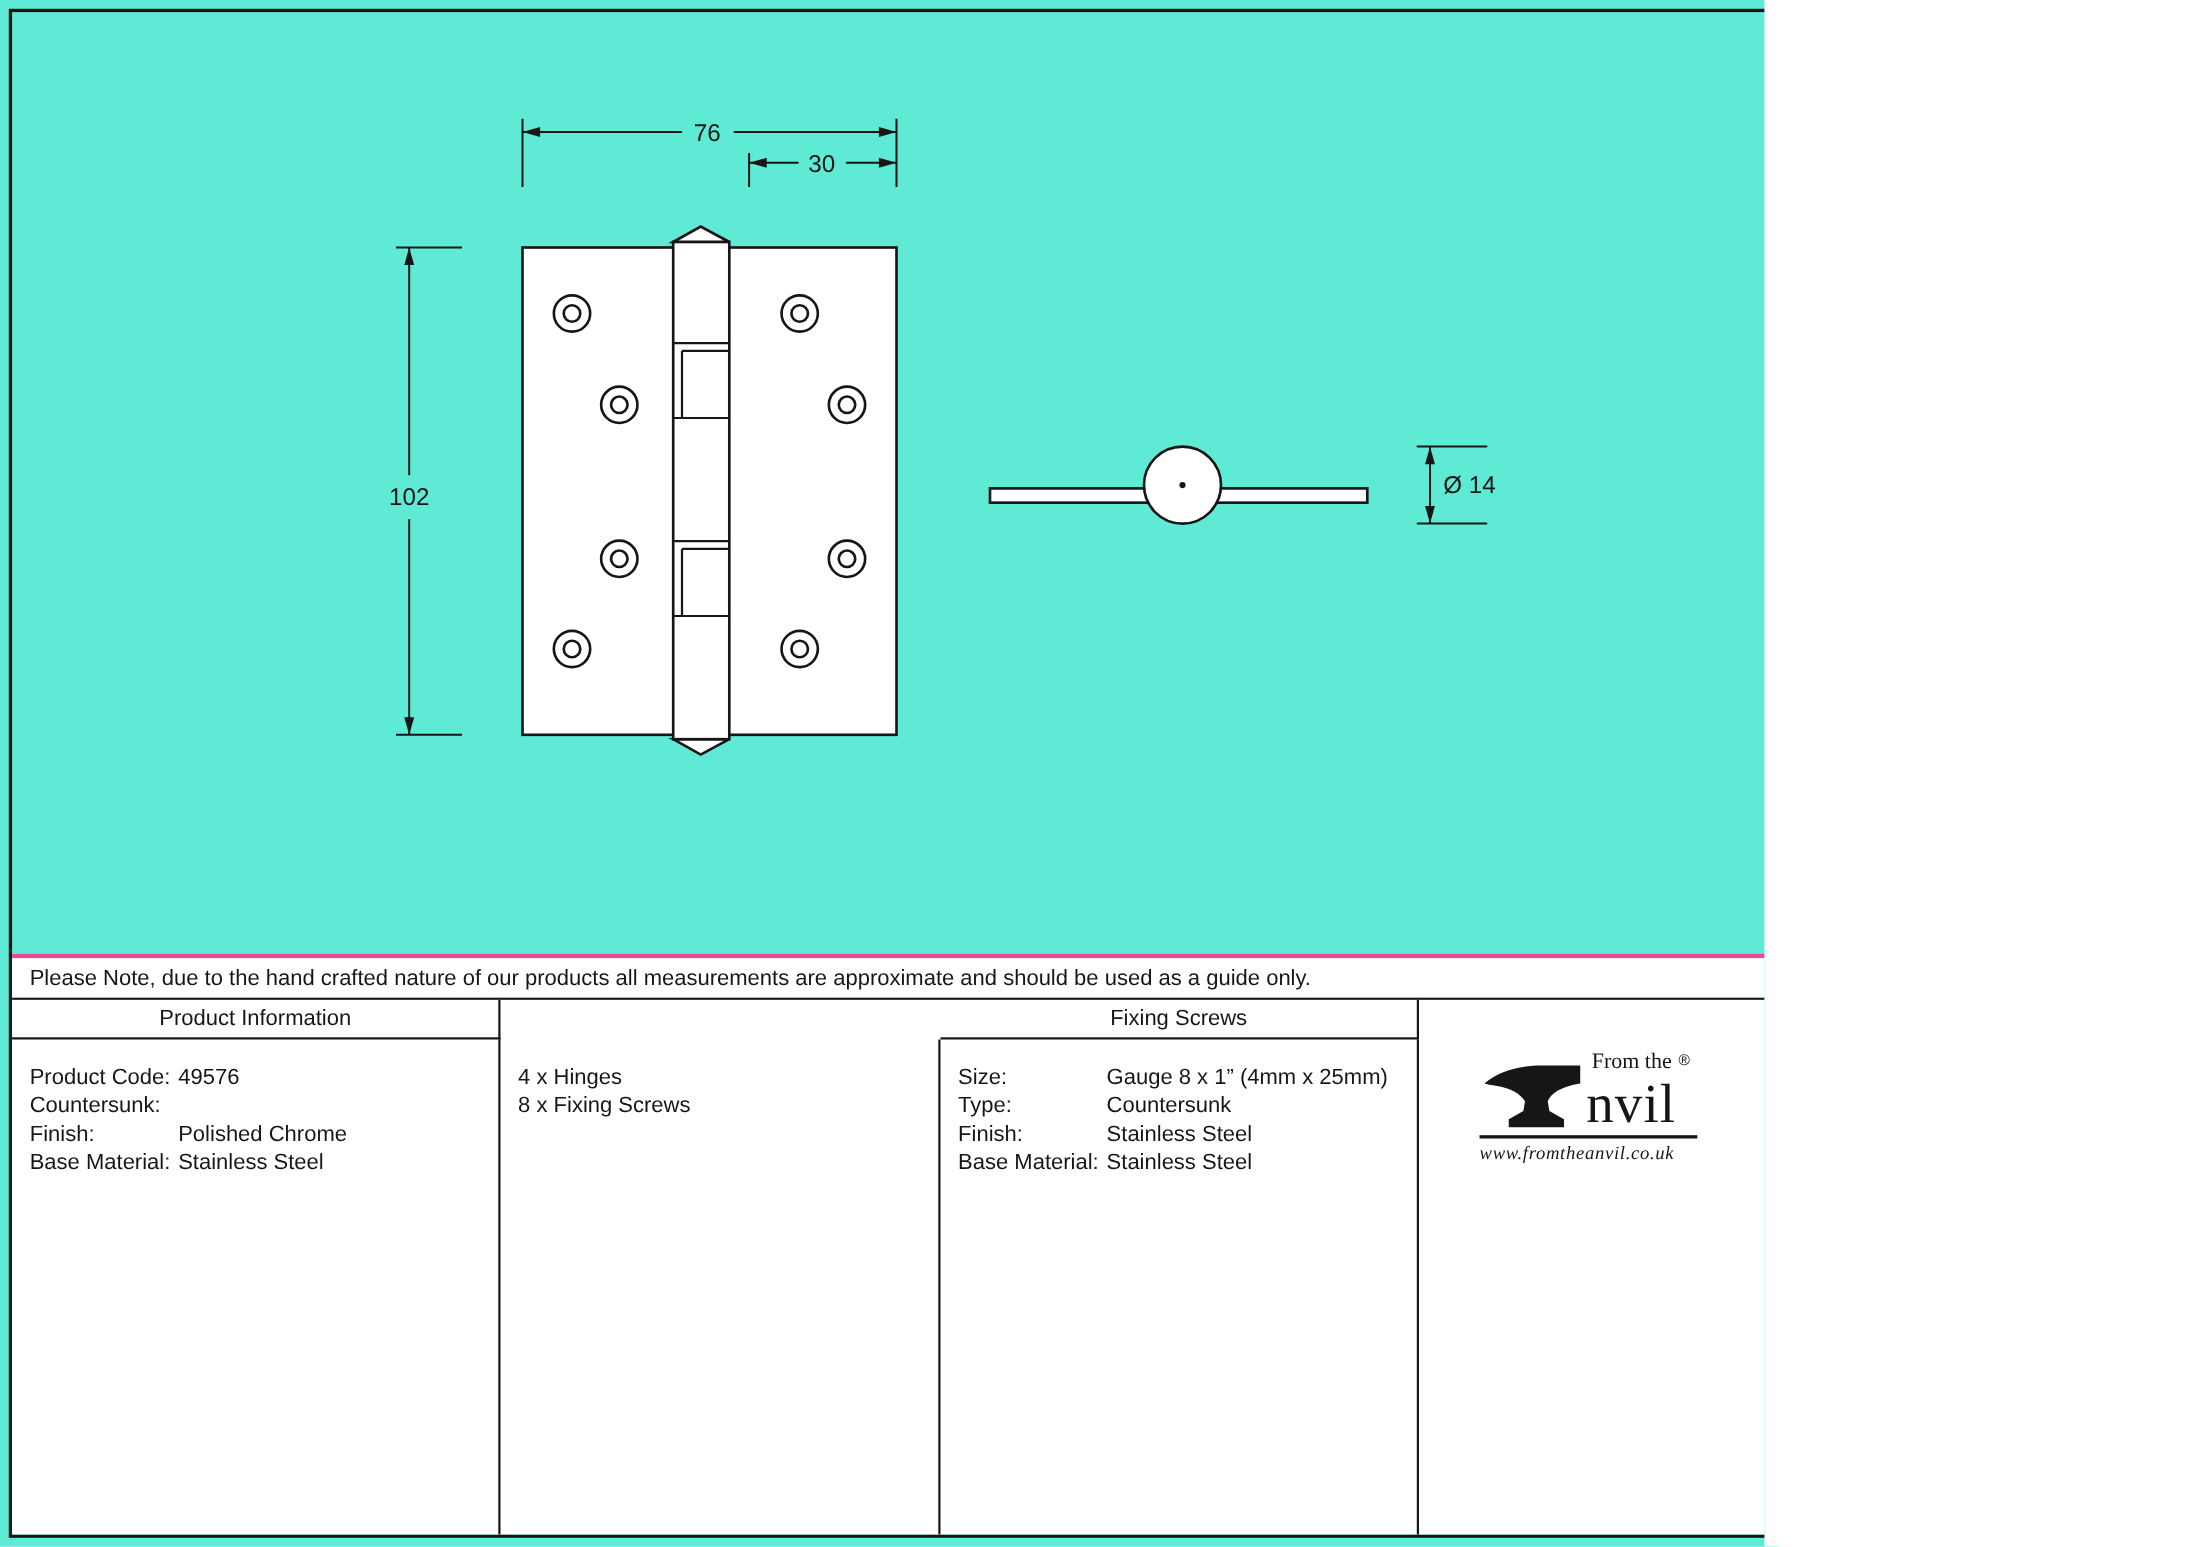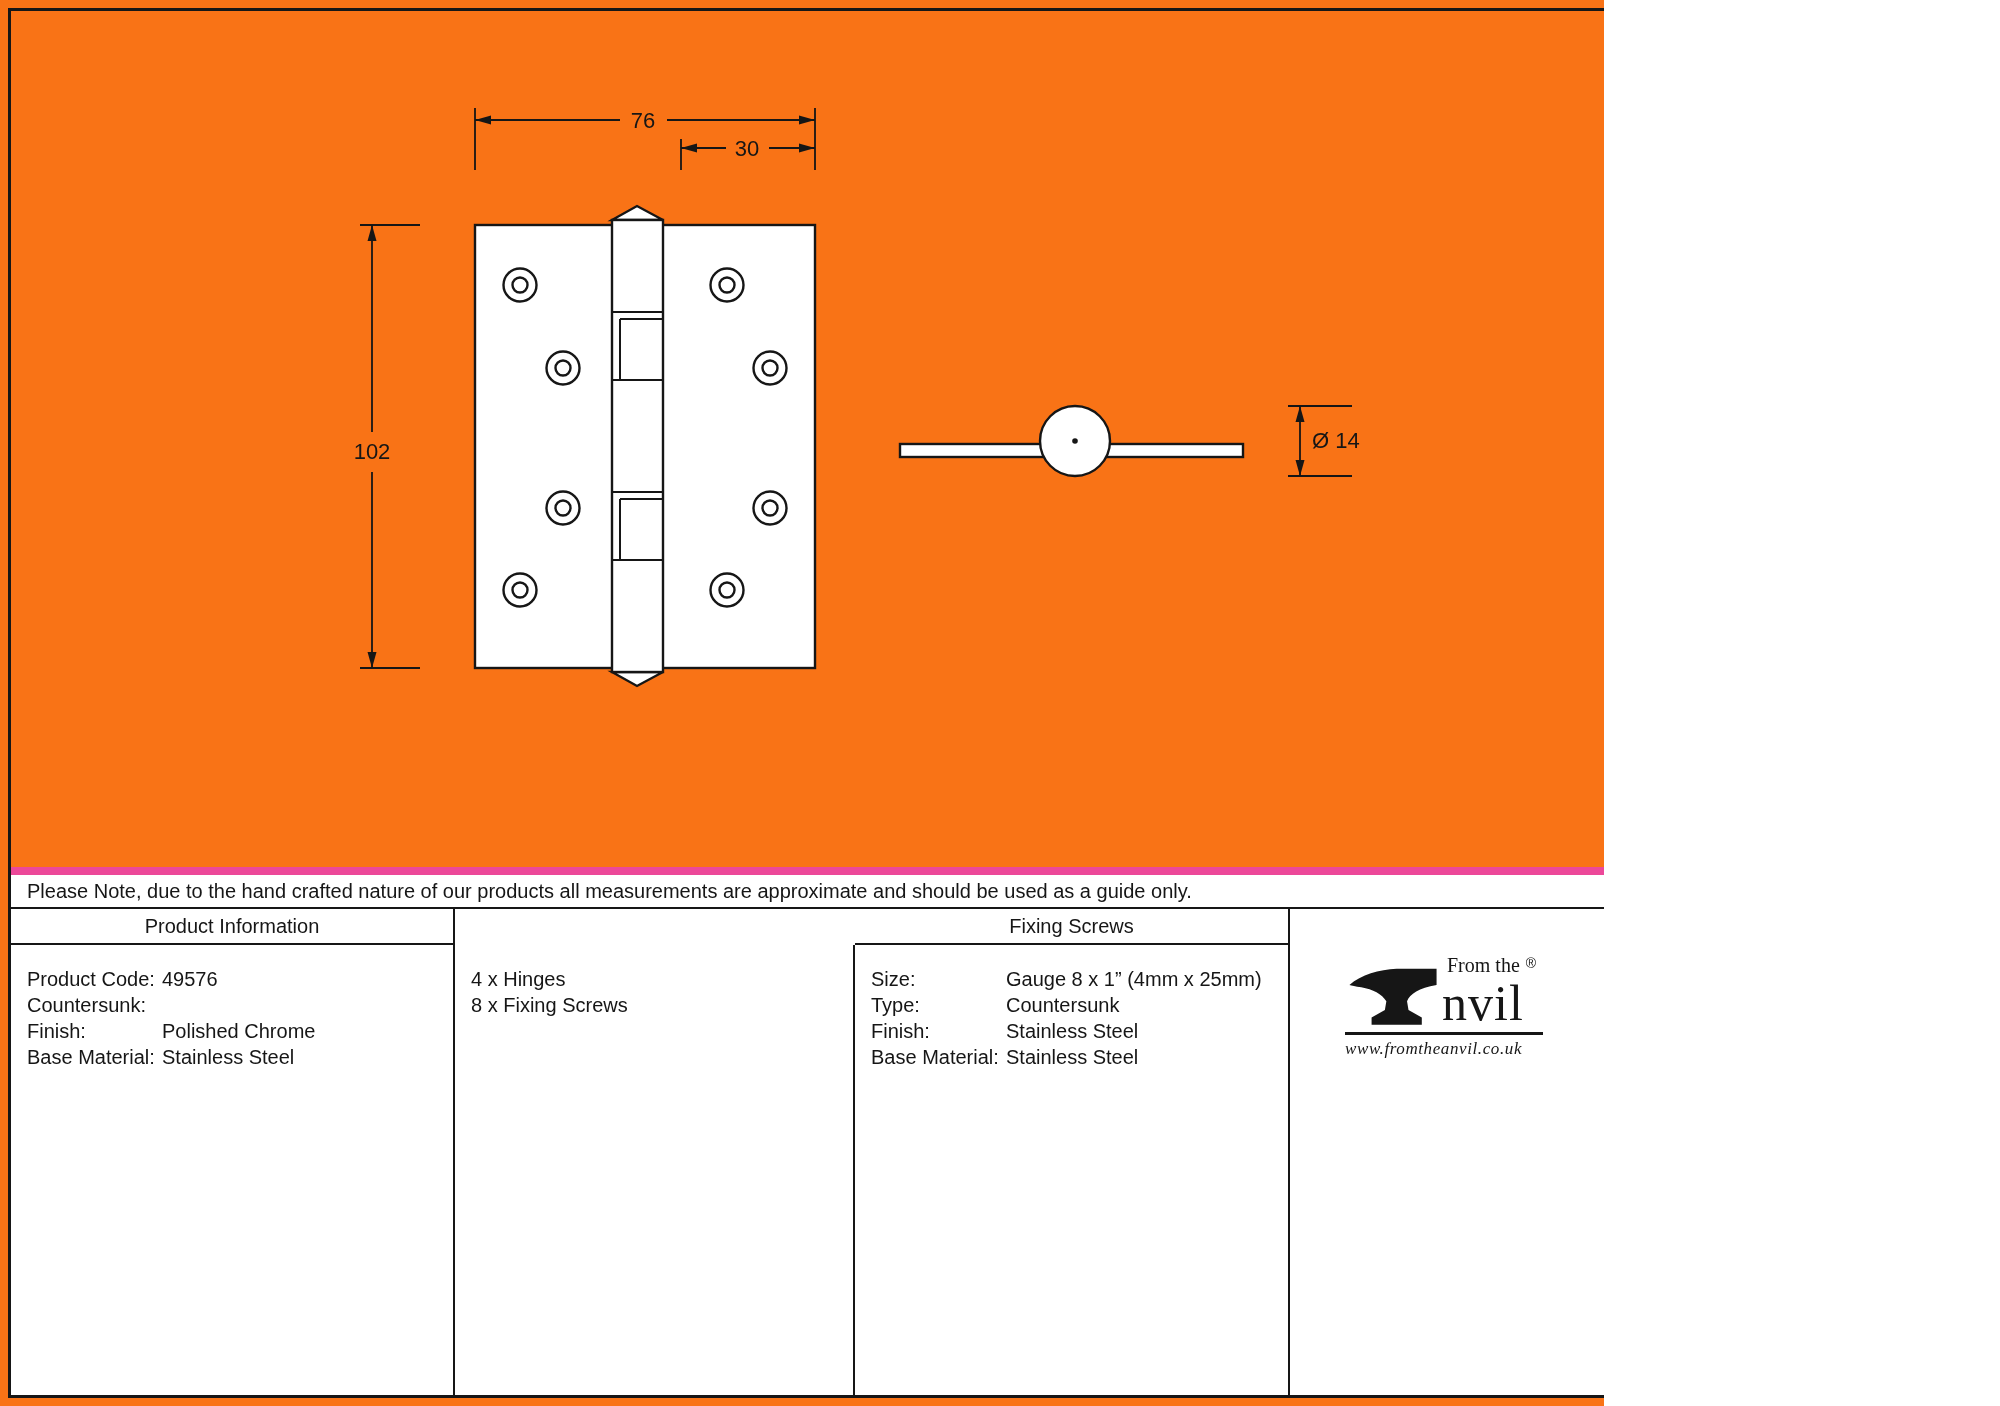--- a/index.html
+++ b/index.html
@@ -1,22 +1,22 @@
 <!DOCTYPE html>
 <html><head>
 <meta charset="utf-8">
 <style>
   html,body{margin:0;padding:0;}
   body{width:2000px;height:1406px;background:#fff;font-family:"Liberation Sans",sans-serif;color:#161616;}
-  .sheet{position:relative;width:1604px;height:1406px;background:#f97316;overflow:hidden;}
+  .sheet{position:relative;width:1604px;height:1406px;background:#5eead4;overflow:hidden;}
   .frame{position:absolute;left:8px;top:8px;width:1984px;height:1390px;border:3px solid #161616;box-sizing:border-box;}
   .drawing-svg{position:absolute;left:0;top:0;width:1978px;height:856px;display:block;}
   .drawing-svg text{font-family:"Liberation Sans",sans-serif;font-size:22px;fill:#161616;}
   .bottom{position:absolute;left:0;right:0;bottom:0;}
-  .note-row{height:42px;border-top:8px solid #ec4899;border-bottom:2px solid #161616;display:flex;align-items:center;padding:0 16px;font-size:20px;box-sizing:border-box;background:#fff;}
+  .note-row{height:42px;border-top:4px solid #ec4899;border-bottom:2px solid #161616;display:flex;align-items:center;padding:0 16px;font-size:20px;box-sizing:border-box;background:#fff;}
   .table{display:grid;grid-template-columns:444px 400px 435px 1fr;grid-template-rows:36px 450px;background:#fff;}
   .cell{box-sizing:border-box;}
   .vline{border-right:2px solid #161616;justify-content:center;}
   .header-cell{border-bottom:2px solid #161616;display:flex;align-items:center;padding:0 16px;font-size:20px;}
   .body-cell{padding:21px 16px;font-size:20px;}
   .kv-row{display:flex;line-height:26px;}
   .kv-label{width:135px;flex:none;}
   .pc-line{line-height:26px;}
   .logo-cell{padding:46px 0 0 55px;}
   .logo{width:210px;}

